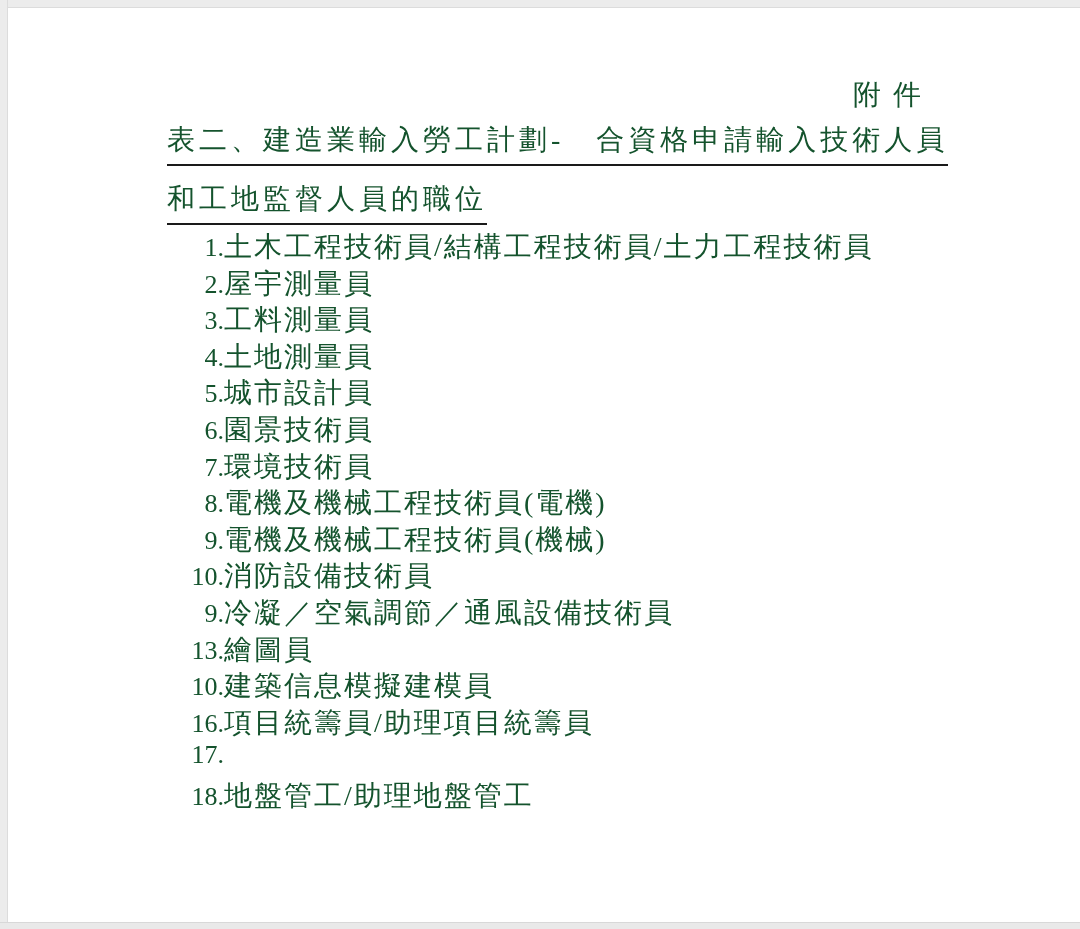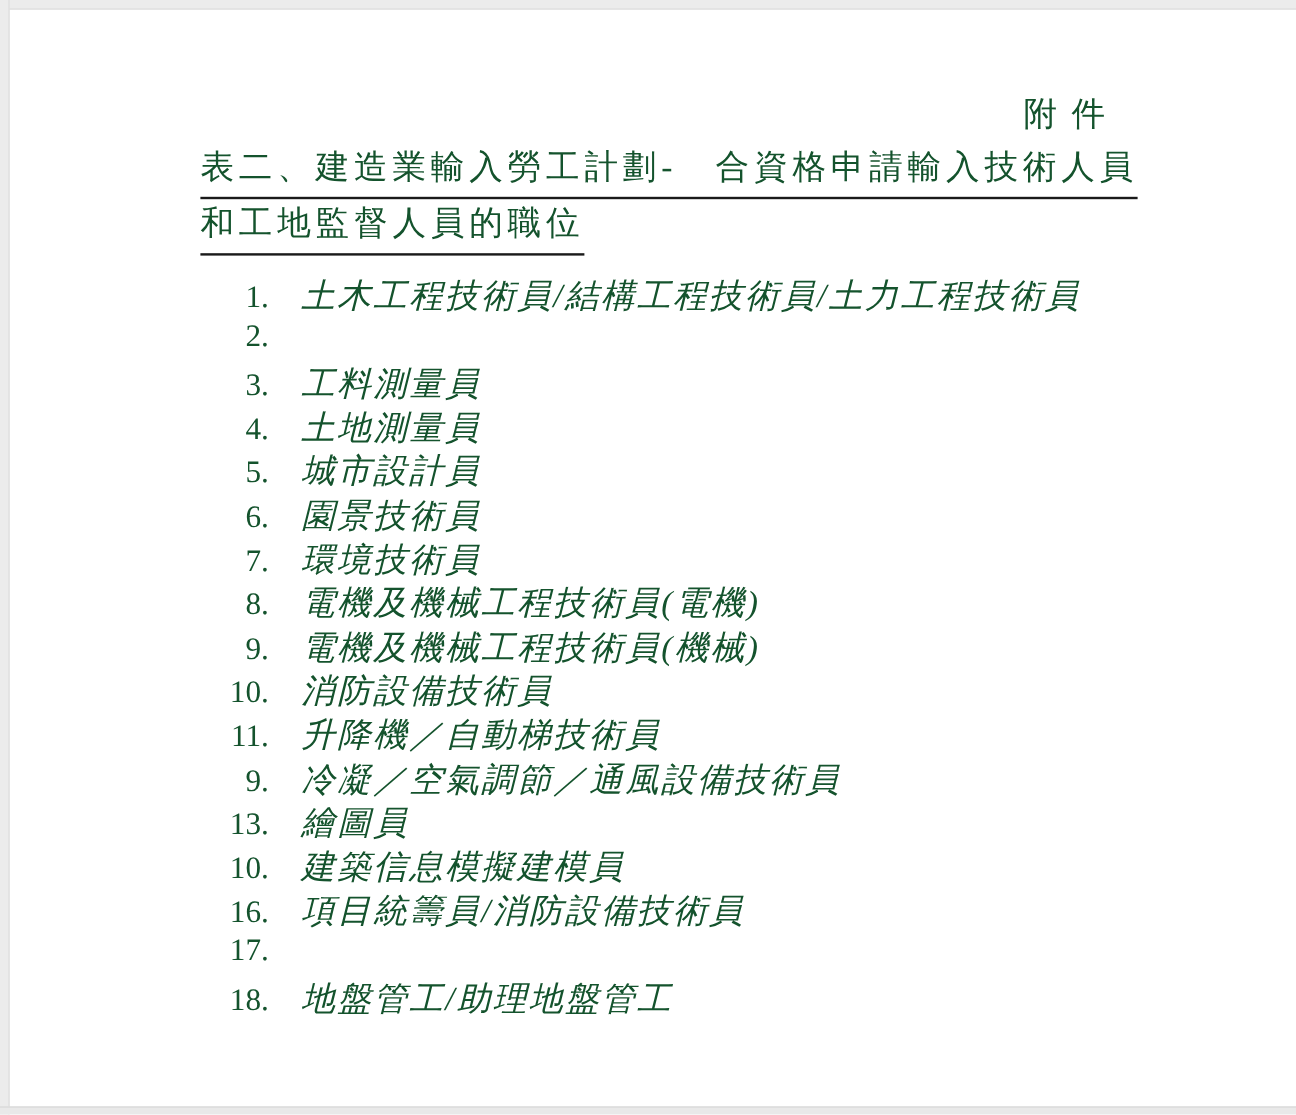--- a/index.html
+++ b/index.html
@@ -53,21 +53,21 @@
     top: 119px;
     width: 790px;
     font-size: 28px;
     letter-spacing: 4px;
     line-height: 42px;
   }
   .title-line {
     display: inline-block;
     border-bottom: 2px solid #1a1a1a;
     padding-bottom: 3px;
-    margin-bottom: 0;
+    margin-bottom: 12px;
     white-space: nowrap;
   }
   .job-list {
     position: absolute;
     left: 182px;
     top: 228px;
     width: 760px;
   }
   .row {
     display: flex;
@@ -79,23 +79,22 @@
   .num {
     display: inline-block;
     width: 42px;
     text-align: right;
     font-size: 26px;
     letter-spacing: 0;
     flex: 0 0 42px;
   }
   .txt {
     display: inline-block;
-    margin-left: 27px;
+    margin-left: 0;
     letter-spacing: 2px;
-    font-style: italic;
   }
 </style>
 </head>
 <body>
 
 <div class="page">
   <div class="edge-top"></div>
   <div class="edge-left"></div>
   <div class="edge-bottom"></div>
 
@@ -106,20 +105,21 @@
     <span class="title-line">和工地監督人員的職位</span>
   </div>
 
   <div class="job-list">
     <div class="row">
         <span class="num">1.</span>
         <span class="txt">土木工程技術員/結構工程技術員/土力工程技術員</span>
       </div>
     <div class="row">
         <span class="num">2.</span>
+        <span class="txt">屋宇測量員</span>
       </div>
     <div class="row">
         <span class="num">3.</span>
         <span class="txt">工料測量員</span>
       </div>
     <div class="row">
         <span class="num">4.</span>
         <span class="txt">土地測量員</span>
       </div>
     <div class="row">
@@ -140,38 +140,34 @@
       </div>
     <div class="row">
         <span class="num">9.</span>
         <span class="txt">電機及機械工程技術員(機械)</span>
       </div>
     <div class="row">
         <span class="num">10.</span>
         <span class="txt">消防設備技術員</span>
       </div>
     <div class="row">
-        <span class="num">11.</span>
-        <span class="txt">升降機／自動梯技術員</span>
-      </div>
-    <div class="row">
         <span class="num">9.</span>
         <span class="txt">冷凝／空氣調節／通風設備技術員</span>
       </div>
     <div class="row">
         <span class="num">13.</span>
         <span class="txt">繪圖員</span>
       </div>
     <div class="row">
         <span class="num">10.</span>
         <span class="txt">建築信息模擬建模員</span>
       </div>
     <div class="row">
         <span class="num">16.</span>
-        <span class="txt">項目統籌員/消防設備技術員</span>
+        <span class="txt">項目統籌員/助理項目統籌員</span>
       </div>
     <div class="row">
         <span class="num">17.</span>
       </div>
     <div class="row">
         <span class="num">18.</span>
         <span class="txt">地盤管工/助理地盤管工</span>
       </div>
   </div>
 </div>

